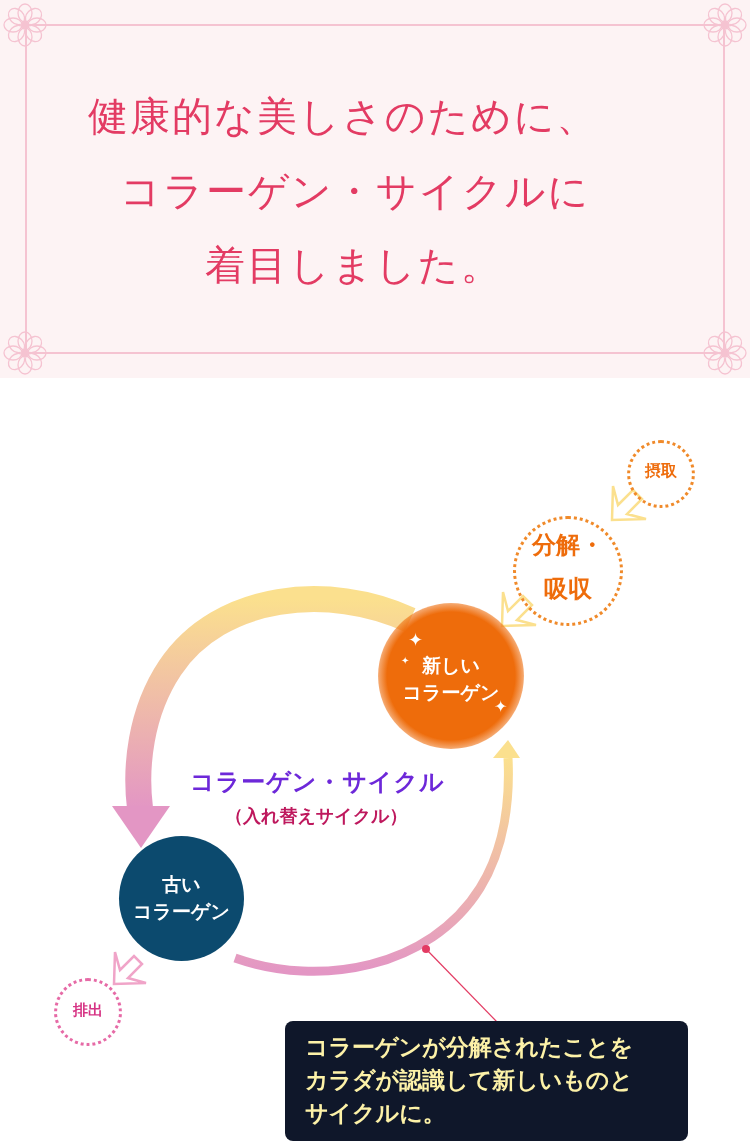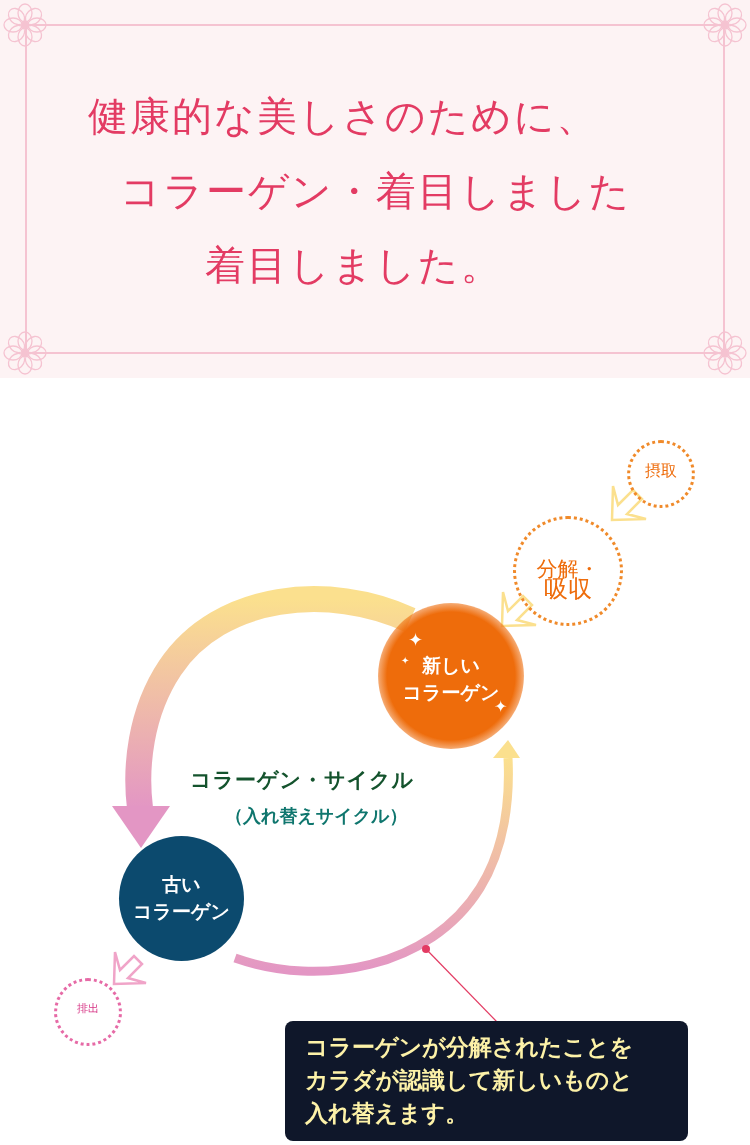--- a/index.html
+++ b/index.html
@@ -13,23 +13,23 @@
   .headline div { position:absolute; white-space:nowrap; }
   .diagram { position:absolute; left:0; top:378px; width:750px; height:767px; }
   .diagram svg.arcs { position:absolute; left:0; top:0; }
   .bubble-text { position:absolute; text-align:center; font-weight:bold; white-space:nowrap; }
   .new-collagen { position:absolute; left:378px; top:225px; width:146px; height:146px; border-radius:50%;
       background:radial-gradient(circle, #ee6c0b 0%, #ee6c0b 62%, rgba(238,108,11,0.6) 70%, rgba(238,108,11,0) 74%); }
   .old-collagen { position:absolute; left:119px; top:458px; width:125px; height:125px; border-radius:50%; background:#0c4a6e; }
   .label-text { color:#fff; font-size:19px; line-height:27px; font-weight:bold; }
   .step-circle { position:absolute; border-radius:50%; border:3px dotted #f08a2a; box-sizing:border-box; }
   .step-circle.pink { border-color:#e66aa6; }
-  .step-label { position:absolute; left:0; width:100%; text-align:center; font-weight:normal; color:#ee6c0b; }
-  .cycle-title { position:absolute; left:190px; top:388px; color:#14532d; font-size:21px; font-weight:bold; white-space:nowrap; letter-spacing:1px; }
-  .cycle-sub { position:absolute; left:225px; top:426px; color:#0f766e; font-size:18px; font-weight:bold; white-space:nowrap; }
+  .step-label { position:absolute; left:0; width:100%; text-align:center; font-weight:bold; color:#ee6c0b; }
+  .cycle-title { position:absolute; left:190px; top:388px; color:#6d28d9; font-size:24px; font-weight:bold; white-space:nowrap; letter-spacing:1px; }
+  .cycle-sub { position:absolute; left:225px; top:426px; color:#be185d; font-size:18px; font-weight:bold; white-space:nowrap; }
   .callout { position:absolute; left:285px; top:643px; width:403px; height:120px; background:#0f172a; border-radius:8px; }
   .callout-text { position:absolute; left:20px; top:10px; color:#fdf2a8; font-size:23px; font-weight:bold; line-height:33px; white-space:nowrap; }
 </style>
 </head>
 <body>
 
 <div class="hero">
   <div class="frame-line" style="left:22px;top:24px;width:706px;height:2px;"></div>
   <div class="frame-line" style="left:22px;top:352px;width:706px;height:2px;"></div>
   <div class="frame-line" style="left:25px;top:22px;width:2px;height:334px;"></div>
@@ -91,21 +91,21 @@
           <ellipse cx="0" cy="-12" rx="7" ry="9" transform="rotate(225)"></ellipse>
         <ellipse cx="0" cy="-12" rx="7" ry="9" transform="rotate(270)"></ellipse>
           <ellipse cx="0" cy="-12" rx="7" ry="9" transform="rotate(315)"></ellipse>
         <circle r="3" fill="#f5c3d1"></circle>
       </g>
     </g>
   </svg>
 
   <div class="headline">
     <div style="left:88px;top:0;font-family:Liberation Serif, serif;">健康的な美しさのために、</div>
-    <div style="left:120px;top:74px;">コラーゲン・着目しました</div>
+    <div style="left:120px;top:74px;">コラーゲン・サイクルに</div>
     <div style="left:205px;top:148px;">着目しました。</div>
   </div>
 </div>
 
 <div class="diagram">
   <svg class="arcs" width="750" height="767" viewBox="0 0 750 767">
     <defs>
       <linearGradient id="gTop" x1="0" y1="0" x2="0" y2="1">
         <stop offset="0" stop-color="#fbe08e"></stop>
         <stop offset="1" stop-color="#e396c4"></stop>
@@ -137,44 +137,44 @@
       <polyline points="121,495 135,500 142,492 150,496"></polyline>
       <polyline points="203,563 212,570 210,585 218,592"></polyline>
     </g>
   </svg>
 
   <div class="step-circle" style="left:627px;top:62px;width:68px;height:68px;">
     <div class="step-label" style="top:18px;font-size:16px;">摂取</div>
   </div>
 
   <div class="step-circle" style="left:513px;top:138px;width:110px;height:110px;">
-    <div class="step-label" style="top:36px;font-size:21px;">分解・</div>
+    <div class="step-label" style="top:10px;font-size:24px;">分解・</div>
     <div class="step-label" style="top:54px;font-size:24px;">吸収</div>
   </div>
 
   <div class="new-collagen">
     <span style="position:absolute;left:30px;top:26px;color:#fff;font-size:18px;">✦</span>
     <span style="position:absolute;left:23px;top:52px;color:#fff;font-size:10px;">✦</span>
     <span style="position:absolute;left:116px;top:94px;color:#fff;font-size:16px;">✦</span>
     <div class="bubble-text label-text" style="left:0;width:146px;top:49px;">新しい</div>
     <div class="bubble-text label-text" style="left:0;width:146px;top:76px;">コラーゲン</div>
   </div>
 
   <div class="cycle-title">コラーゲン・サイクル</div>
   <div class="cycle-sub">（入れ替えサイクル）</div>
 
   <div class="old-collagen">
     <div class="bubble-text label-text" style="left:0;width:125px;top:35px;">古い</div>
     <div class="bubble-text label-text" style="left:0;width:125px;top:62px;">コラーゲン</div>
   </div>
 
   <div class="step-circle pink" style="left:54px;top:600px;width:68px;height:68px;">
-    <div class="step-label" style="top:20px;font-size:11px;color:#d63384;text-align:center;">排出</div>
+    <div class="step-label" style="top:20px;font-size:15px;color:#d63384;text-align:center;">排出</div>
   </div>
 
   <div class="callout">
     <div class="callout-text">
       <div>コラーゲンが分解されたことを</div>
       <div>カラダが認識して新しいものと</div>
-      <div>入れ替えます。</div>
+      <div>サイクルに。</div>
     </div>
   </div>
 </div>
 
 </body></html>

